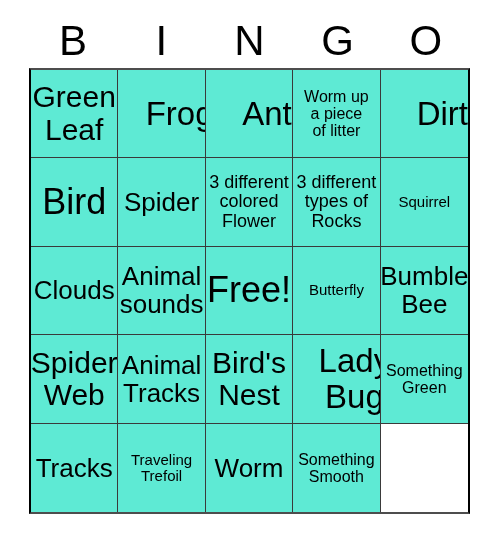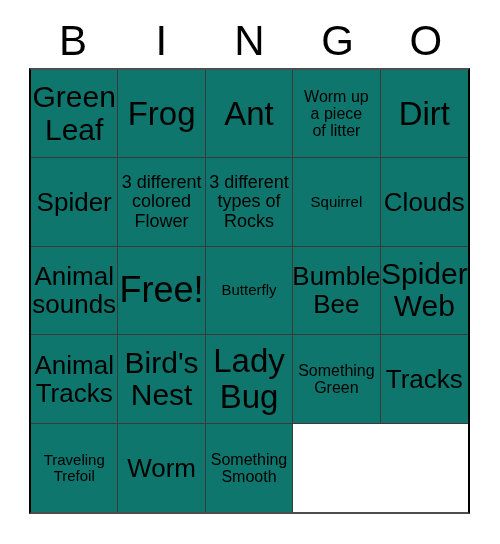--- a/index.html
+++ b/index.html
@@ -65,35 +65,35 @@
   .cell {
     border-right: 1px solid #3a3a3a;
     border-bottom: 1px solid #3a3a3a;
     box-sizing: border-box;
     display: flex;
     align-items: center;
     justify-content: center;
     text-align: center;
     padding: 2px 3px;
     overflow: hidden;
-    background: #0f766e;
+    background: #5eead4;
   }
   .cell:nth-child(5n) { border-right: none; }
   .cell:nth-child(n+21) { border-bottom: none; justify-content: center; }
 
   .cell-text {
     display: block;
     line-height: 1.08;
     white-space: pre-line;
     word-break: normal;
   }
 
   
   .s-xxl .cell-text { font-size: 36px; }
-  .s-xl  .cell-text { font-size: 33px; }
+  .s-xl  .cell-text { font-size: 33px; margin-left: 36px; }
   .s-lg  .cell-text { font-size: 30px; }
   .s-md  .cell-text { font-size: 26px; }
   .s-sm  .cell-text { font-size: 15px; }
   .s-xs  .cell-text { font-size: 16px; }
   .s-xxs .cell-text { font-size: 18px; }
 </style>
 </head>
 <body>
 
 <div class="card">
@@ -120,20 +120,23 @@
       </div>
     <div class="cell s-xs">
         <span class="cell-text">Worm up
 a piece
 of litter</span>
       </div>
     <div class="cell s-xl">
         <span class="cell-text">Dirt</span>
       </div>
 
+    <div class="cell s-xxl">
+        <span class="cell-text">Bird</span>
+      </div>
     <div class="cell s-md">
         <span class="cell-text">Spider</span>
       </div>
     <div class="cell s-xxs">
         <span class="cell-text">3 different
 colored
 Flower</span>
       </div>
     <div class="cell s-xxs">
         <span class="cell-text">3 different

